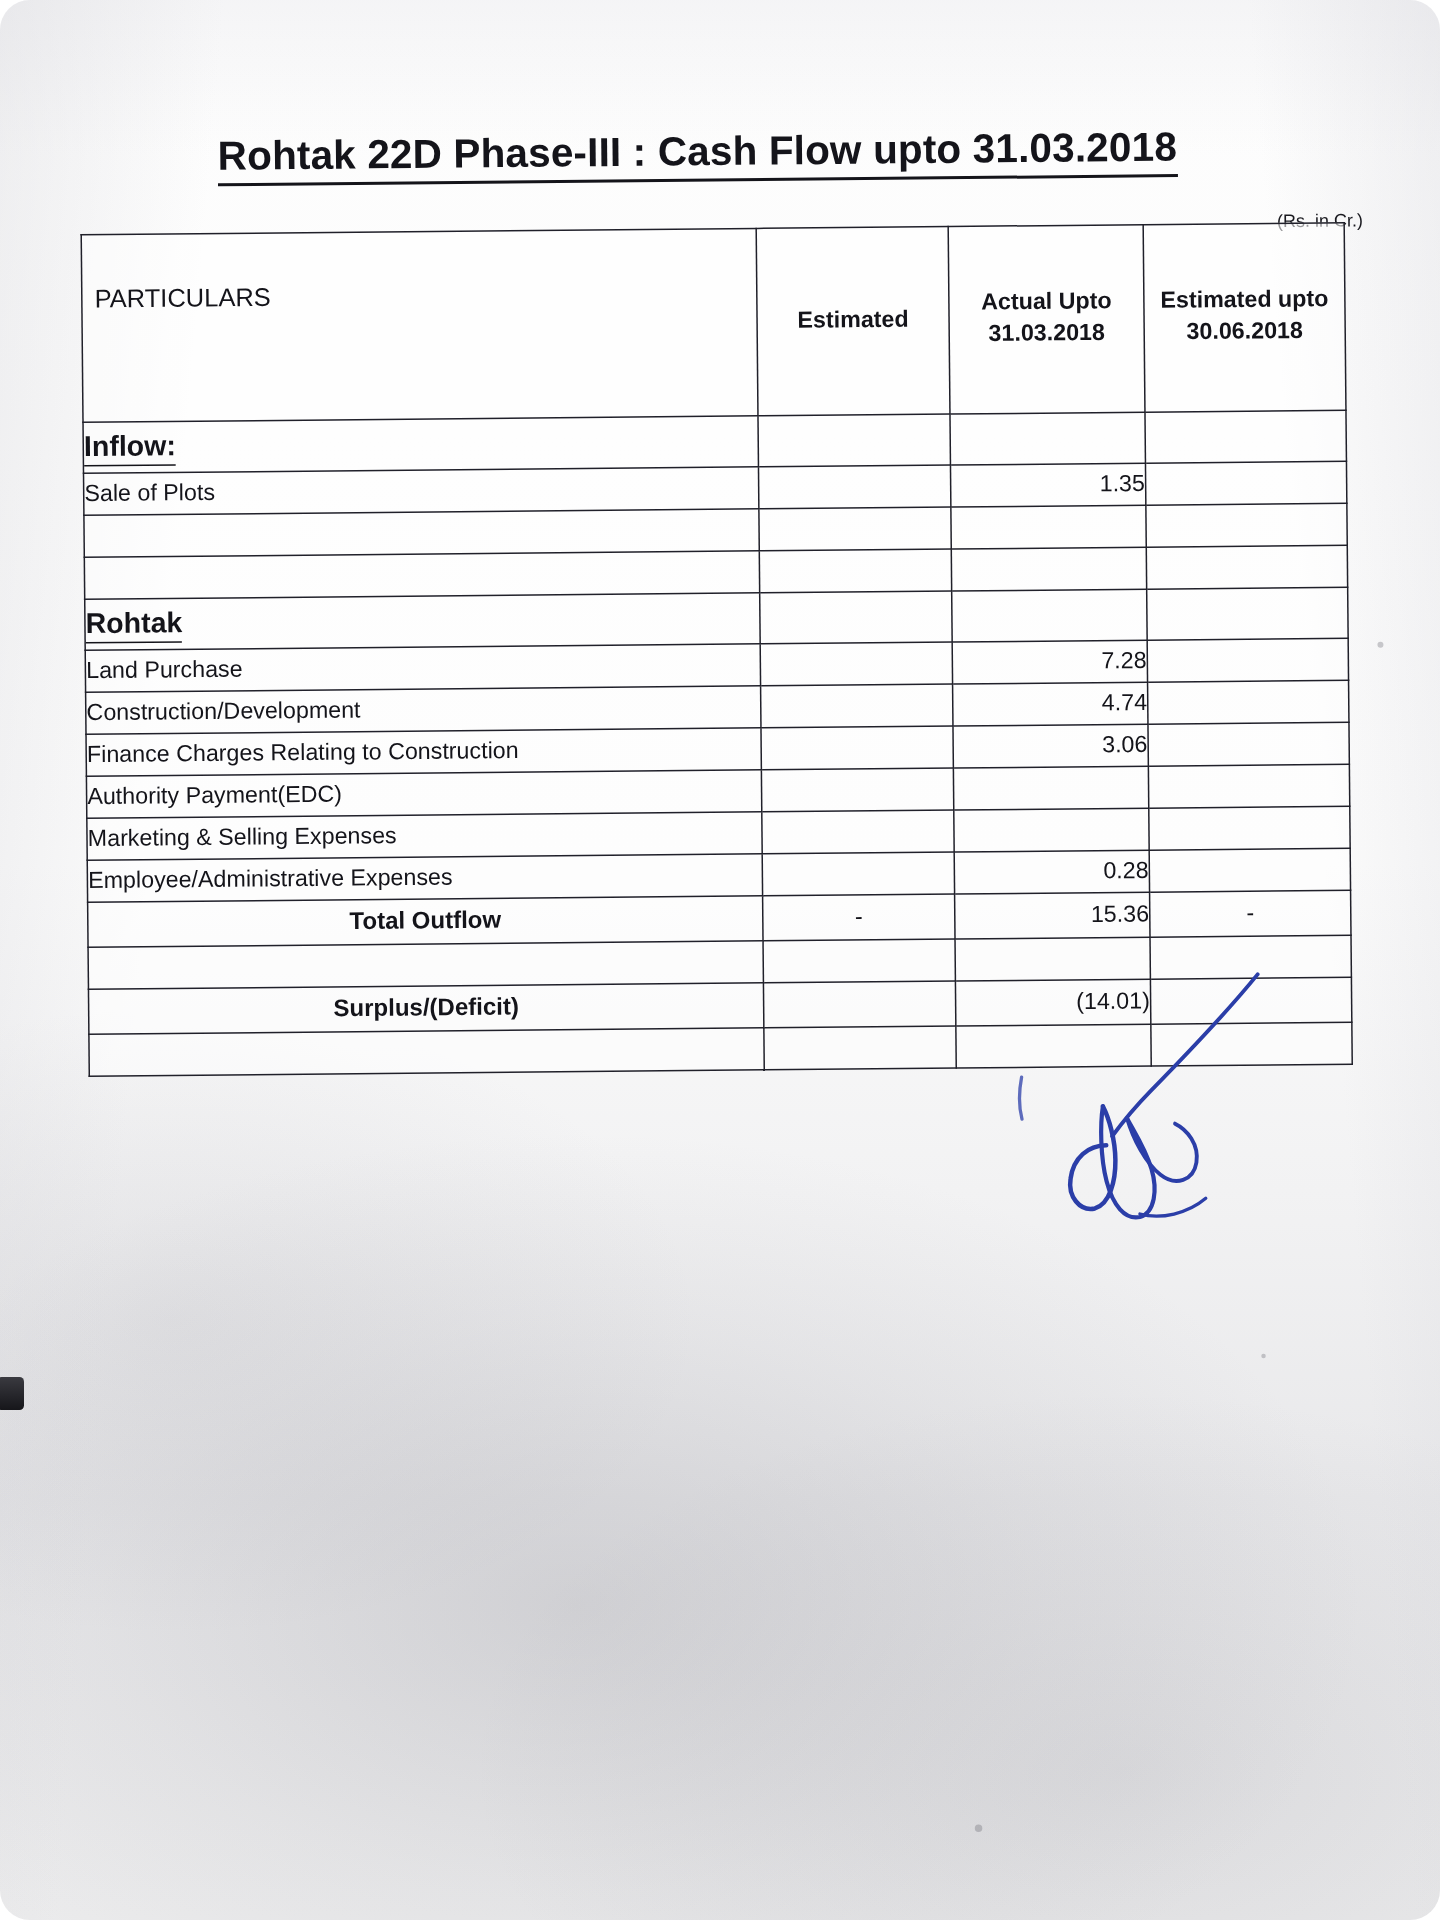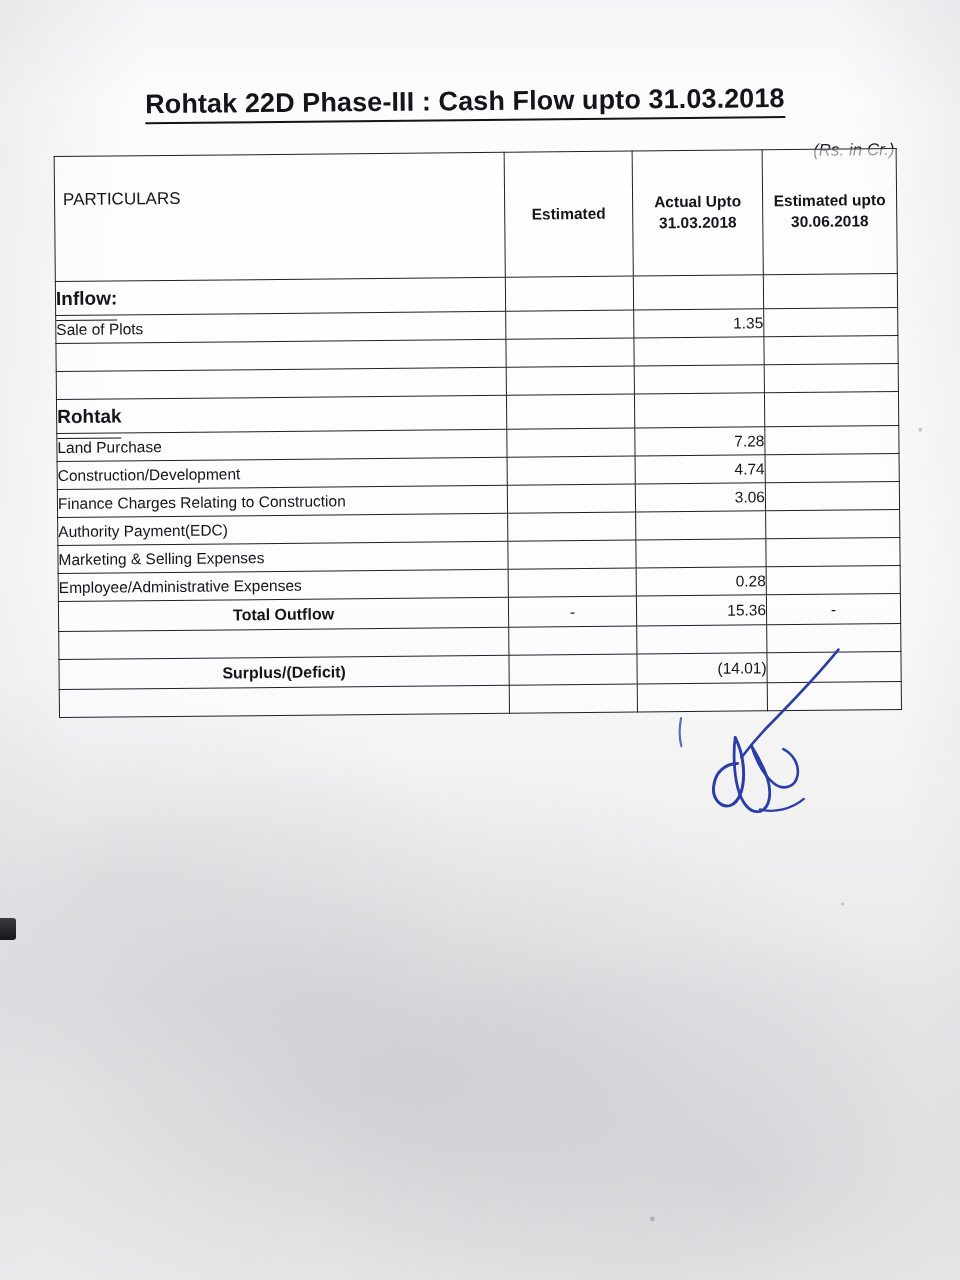--- a/index.html
+++ b/index.html
@@ -18,20 +18,21 @@
   .page {
     position: relative;
     width: 960px;
     height: 1280px;
     background:
       radial-gradient(ellipse 700px 420px at 40% 1070px, rgba(120,120,130,0.22) 0%, rgba(150,150,158,0.10) 45%, rgba(255,255,255,0) 75%),
       radial-gradient(ellipse 620px 360px at 78% 1180px, rgba(130,130,140,0.16) 0%, rgba(255,255,255,0) 70%),
       radial-gradient(ellipse 500px 300px at 12% 880px, rgba(140,140,150,0.14) 0%, rgba(255,255,255,0) 70%),
       linear-gradient(180deg, #fdfdfd 0%, #fbfbfb 45%, #f2f2f3 62%, #e8e8ea 78%, #ececed 100%);
     overflow: hidden;
+    border-radius: 20px;
   }
   .vignette {
     position: absolute;
     inset: 0;
     background:
       linear-gradient(95deg, rgba(210,210,215,0.35) 0%, rgba(255,255,255,0) 14%),
       linear-gradient(265deg, rgba(205,205,212,0.30) 0%, rgba(255,255,255,0) 12%),
       linear-gradient(180deg, rgba(225,225,230,0.30) 0%, rgba(255,255,255,0) 8%);
     pointer-events: none;
   }
@@ -54,25 +55,24 @@
     font-weight: bold;
     color: #14141a;
     letter-spacing: 0.1px;
     border-bottom: 2px solid #14141a;
     padding-bottom: 2px;
     white-space: nowrap;
   }
 
   .units {
     position: absolute;
-    right: 63px;
+    right: 49px;
     top: 144px;
-    font-size: 17px;
+    font-size: 12px;
     color: #1a1a20;
-    font-style: italic;
   }
 
   .table-wrap {
     position: absolute;
     left: 56px;
     top: 152px;
     width: 842px;
   }
 
   table.cf {
@@ -115,21 +115,21 @@
     padding-left: 8px;
     white-space: nowrap;
   }
   td.lbl.section {
     font-size: 19px;
     font-weight: bold;
     height: 33px;
   }
   td.lbl.section span {
     border-bottom: 1.6px solid #14141a;
-    padding-bottom: 11px;
+    padding-bottom: 1px;
   }
   td.lbl.center {
     text-align: center;
     font-weight: bold;
     padding-left: 0;
     height: 29px;
     font-size: 16px;
   }
   td.num {
     text-align: right;

